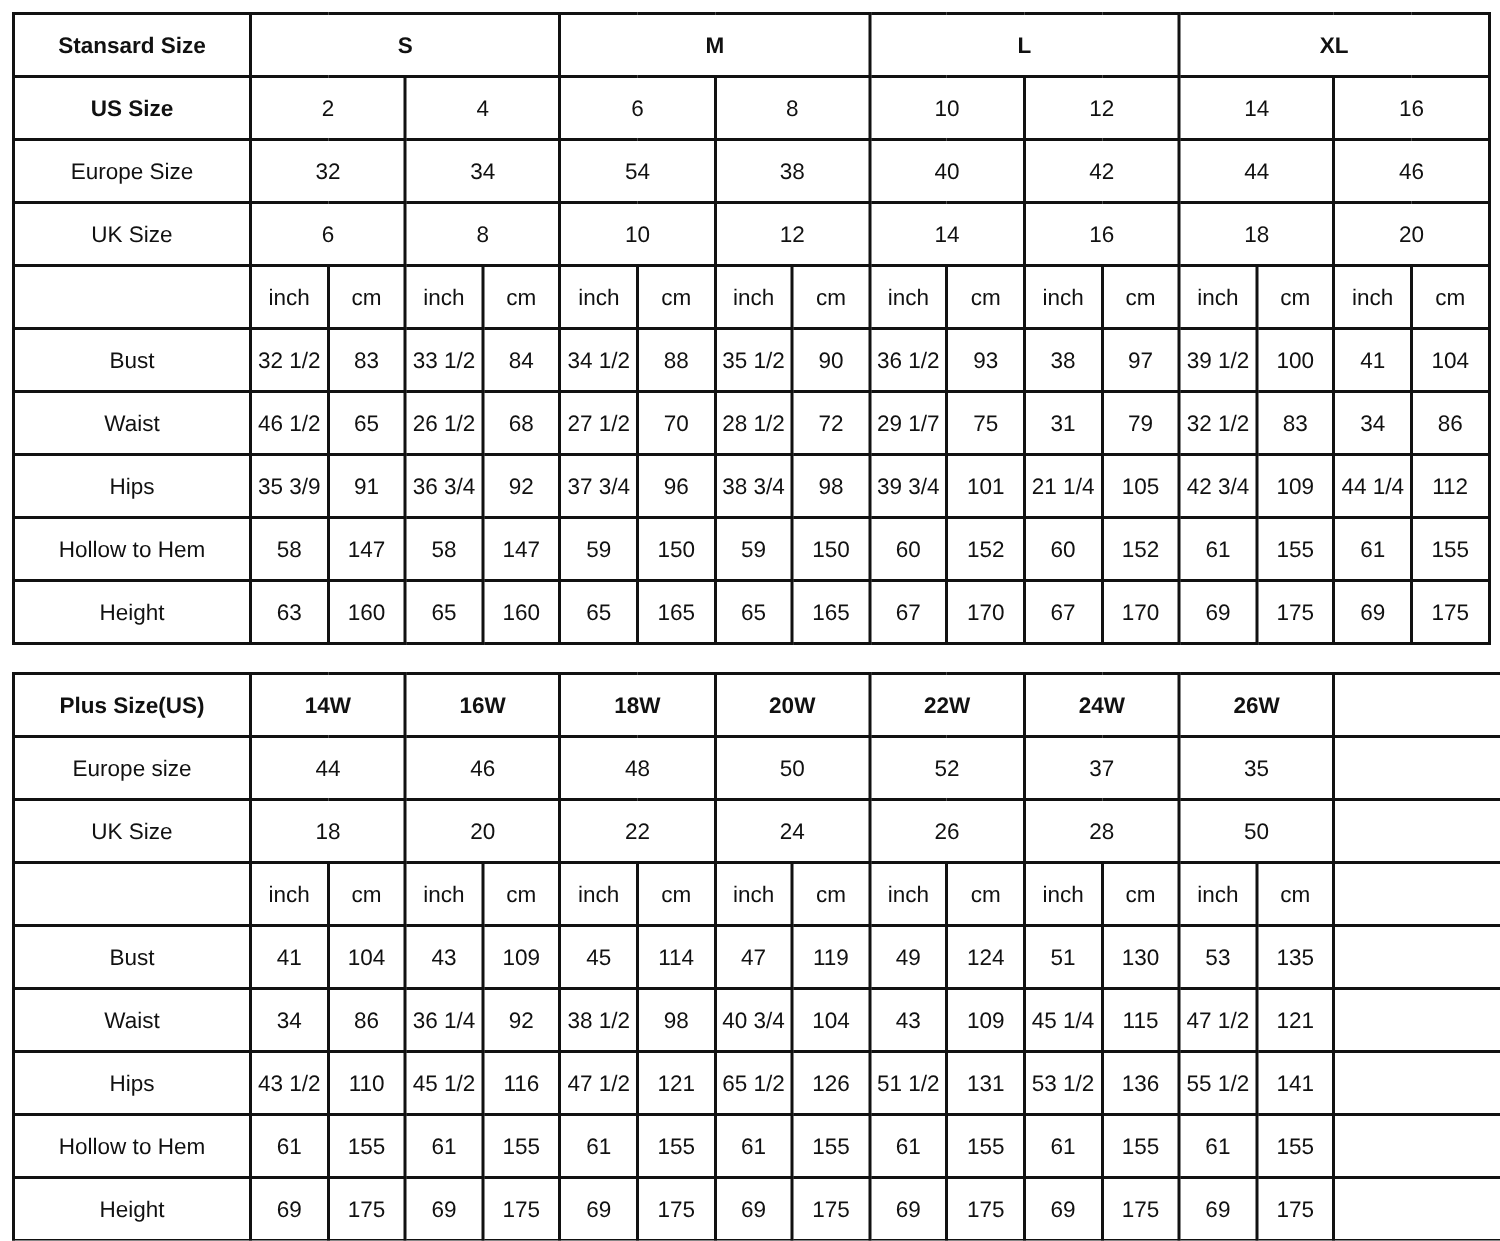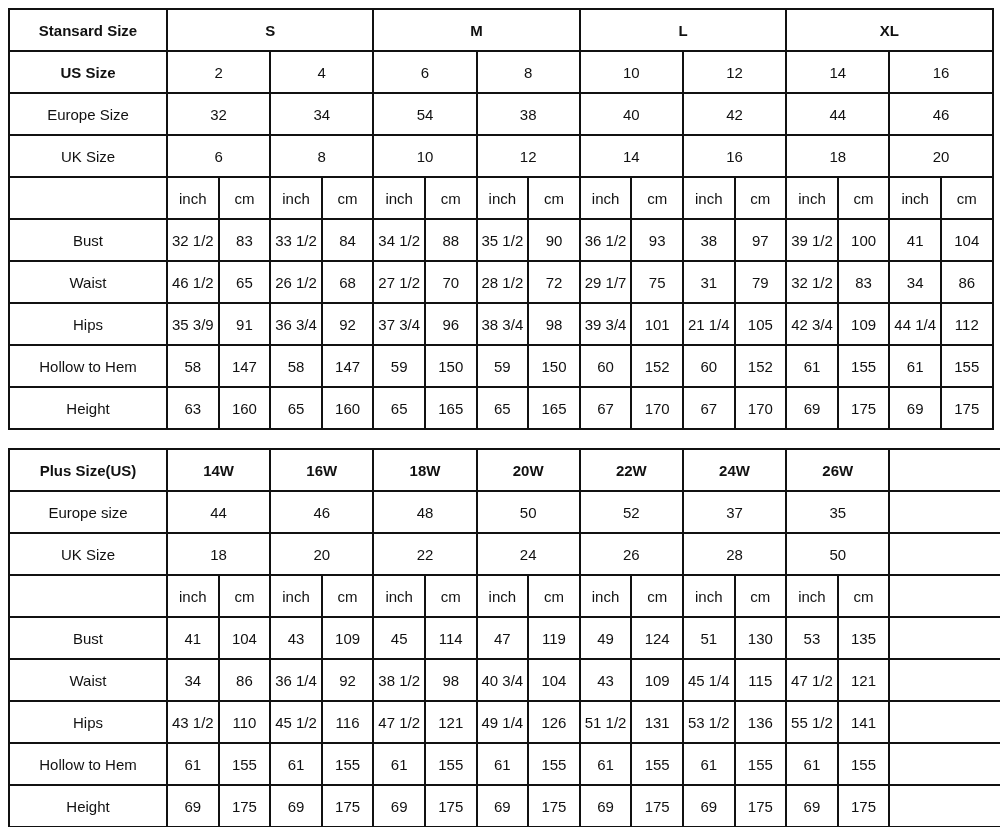--- a/index.html
+++ b/index.html
@@ -363,21 +363,21 @@
         <td class="noborder"></td>
       </tr>
       <tr>
         <td class="rowhead">Hips</td>
         <td class="val">43 1/2</td>
         <td class="val">110</td>
         <td class="val">45 1/2</td>
         <td class="val">116</td>
         <td class="val">47 1/2</td>
         <td class="val">121</td>
-        <td class="val">49 1/4</td>
+        <td class="val">65 1/2</td>
         <td class="val">126</td>
         <td class="val">51 1/2</td>
         <td class="val">131</td>
         <td class="val">53 1/2</td>
         <td class="val">136</td>
         <td class="val">55 1/2</td>
         <td class="val">141</td>
         <td class="noborder"></td>
       </tr>
       <tr>

